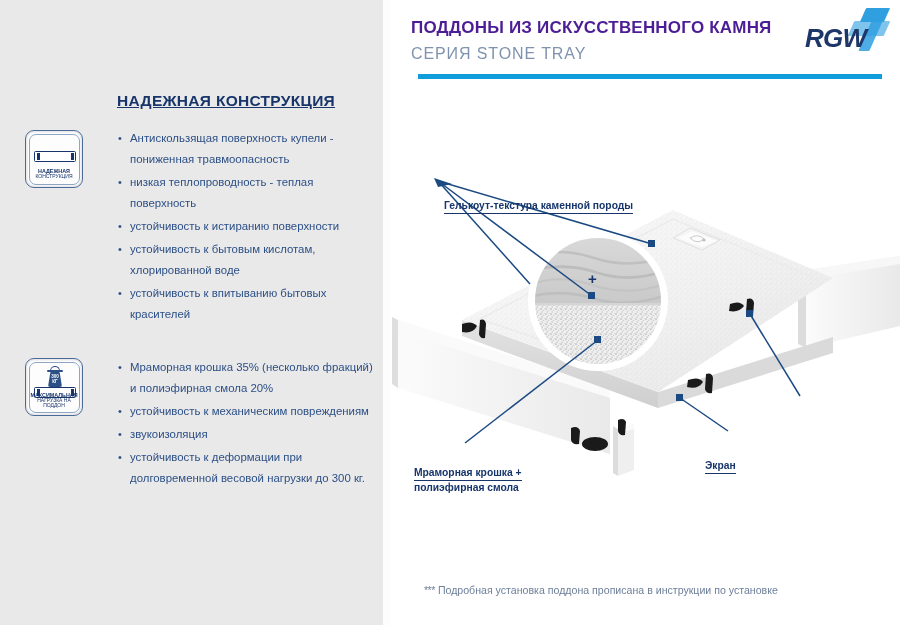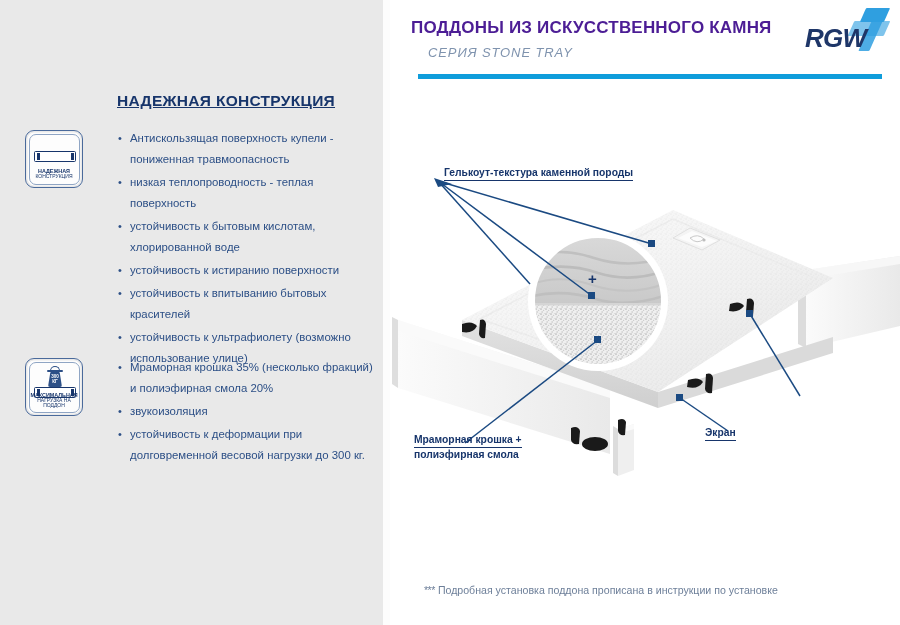--- a/index.html
+++ b/index.html
@@ -163,26 +163,25 @@
     position: absolute;
     left: 411px; top: 18px;
     font-size: 17px;
     font-weight: bold;
     letter-spacing: 0.2px;
     color: #4c1d95;
     white-space: nowrap;
   }
   .header-subtitle {
     position: absolute;
-    left: 428px; top: 45px;
-    font-size: 13px;
+    left: 411px; top: 45px;
+    font-size: 16px;
     letter-spacing: 0.9px;
     color: #7f93ae;
     white-space: nowrap;
-    font-style: italic;
   }
   .header-rule {
     position: absolute;
     left: 418px; top: 74px;
     width: 464px; height: 5px;
     background: #0f9ddb;
   }
 
   
   .logo {
@@ -216,21 +215,21 @@
   .illustration svg { display: block; }
 
   .callout {
     position: absolute;
     color: #17356b;
     font-size: 10.3px;
     font-weight: bold;
     line-height: 13.4px;
     white-space: nowrap;
   }
-  .callout .ul { border-bottom: 1.4px solid #17356b; display: inline-block; padding-bottom: 1px; }
+  .callout .ul { border-bottom: 1.4px solid #17356b; display: inline-block; padding-bottom: 1px; margin-top: 33px; }
 
   #callout-gelcoat { left: 444px; top: 166px; }
   #callout-marble  { left: 414px; top: 433px; }
   #callout-screen  { left: 705px; top: 426px; }
   #callout-legs    { left: 775px; top: 391px; }
 
   .magnifier-plus {
     position: absolute;
     left: 588px; top: 270px;
     color: #17356b;
@@ -283,28 +282,28 @@
     <div class="tray-glyph"></div>
     <div class="badge-caption">
       <span>МАКСИМАЛЬНАЯ</span>
       <span class="sub">НАГРУЗКА НА ПОДДОН</span>
     </div>
   </div>
 
   <div class="bullet-list" id="list-1">
     <div class="bullet-item">Антискользящая поверхность купели - пониженная травмоопасность</div>
     <div class="bullet-item">низкая теплопроводность - теплая поверхность</div>
+    <div class="bullet-item">устойчивость к истиранию поверхности</div>
     <div class="bullet-item">устойчивость к бытовым кислотам, хлорированной воде</div>
-    <div class="bullet-item">устойчивость к истиранию поверхности</div>
     <div class="bullet-item">устойчивость к впитыванию бытовых красителей</div>
-    <div class="bullet-item">устойчивость к ультрафиолету (возможно использование улице)</div>
   </div>
 
   <div class="bullet-list" id="list-2">
     <div class="bullet-item">Мраморная крошка 35% (несколько фракций) и полиэфирная смола 20%</div>
+    <div class="bullet-item">устойчивость к механическим повреждениям</div>
     <div class="bullet-item">звукоизоляция</div>
     <div class="bullet-item">устойчивость к деформации при долговременной весовой нагрузки до 300 кг.</div>
   </div>
 
   <div class="header-title">ПОДДОНЫ ИЗ ИСКУССТВЕННОГО КАМНЯ</div>
   <div class="header-subtitle">СЕРИЯ STONE TRAY</div>
   <div class="header-rule"></div>
 
   <div class="logo">
     <div class="logo-slash-b"></div>

